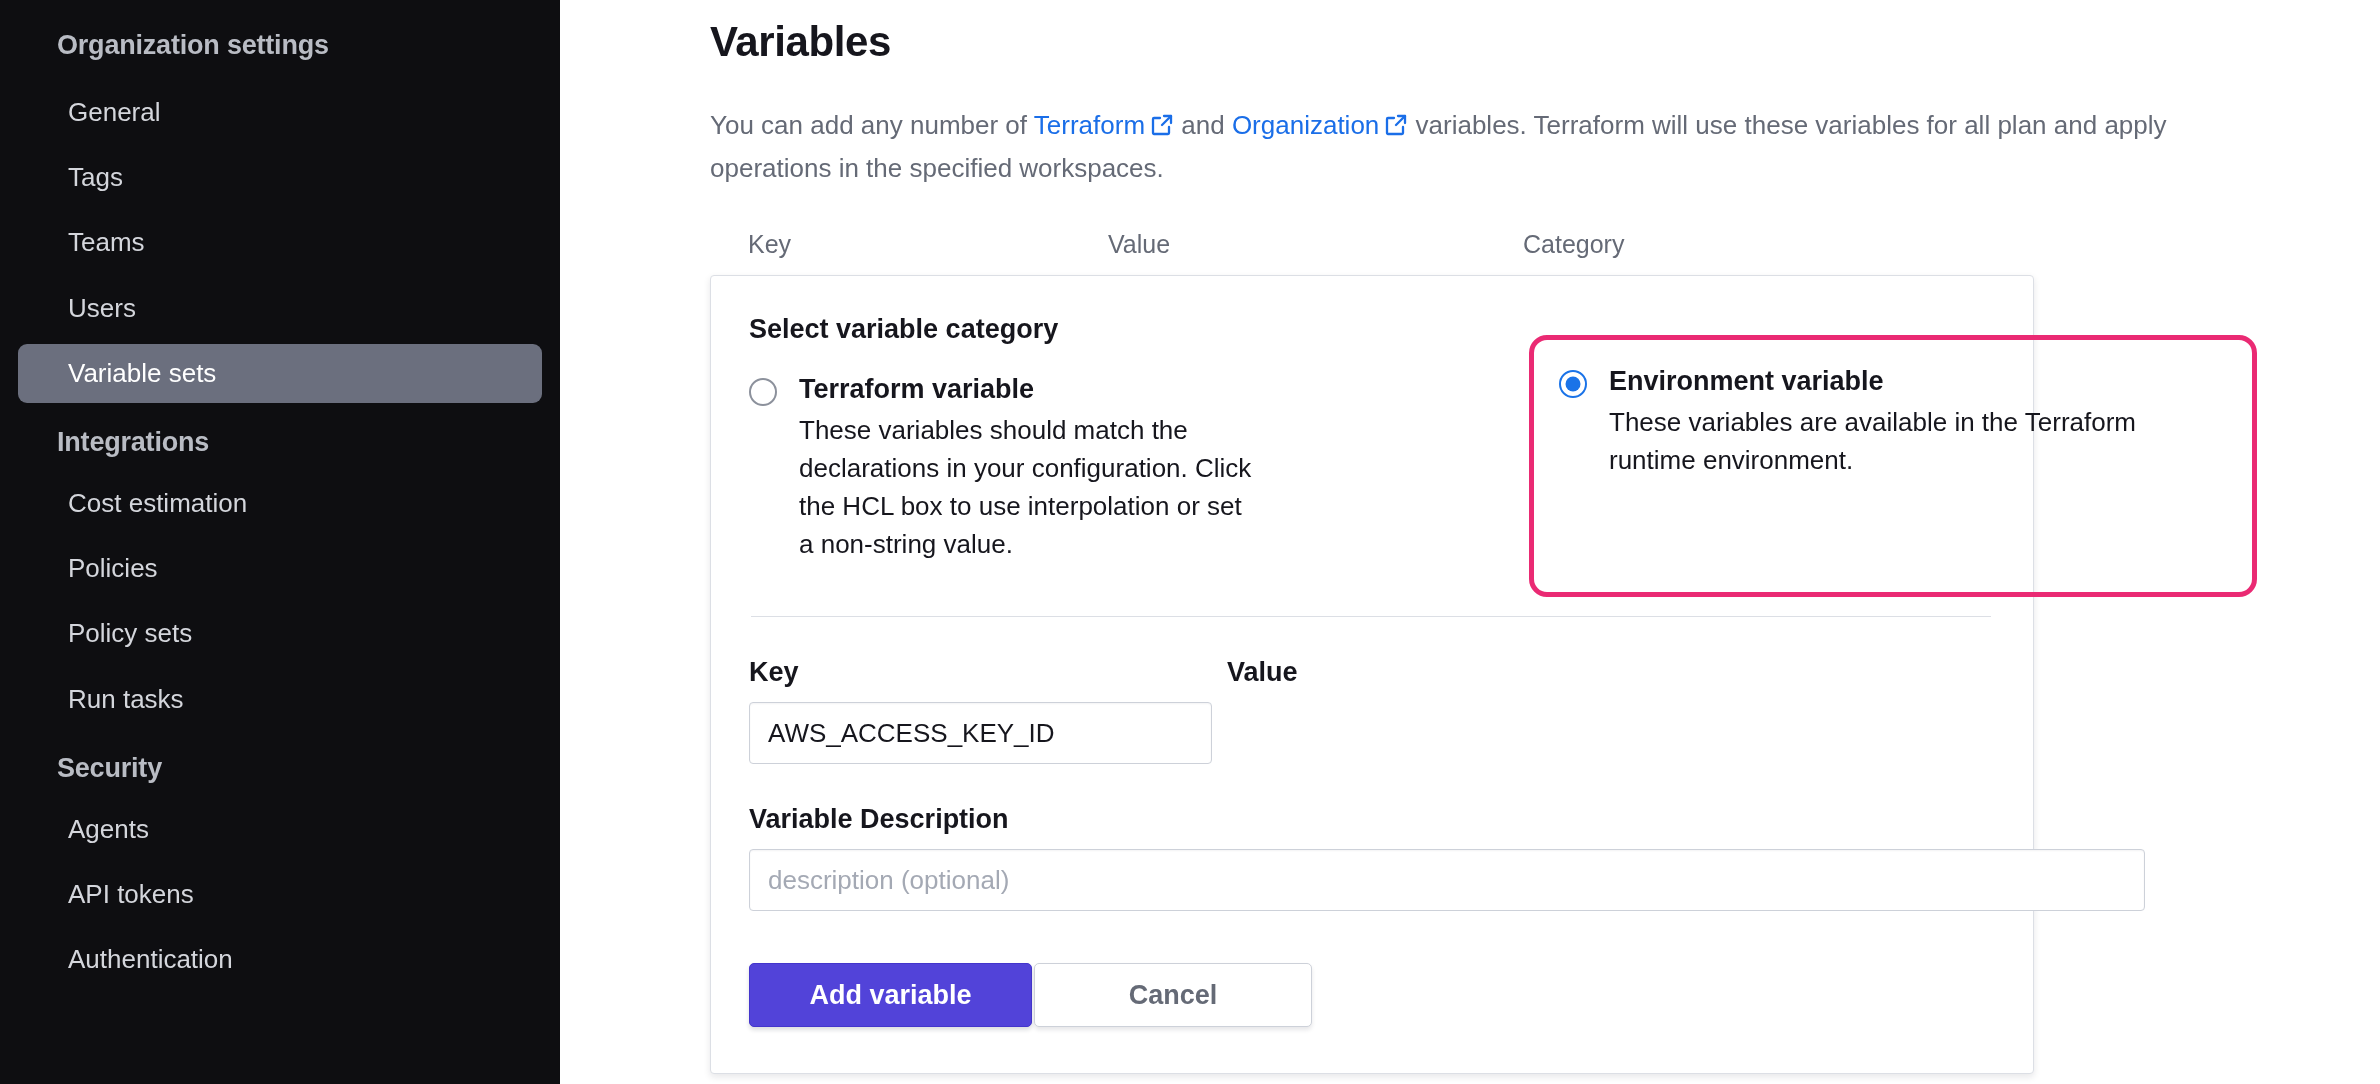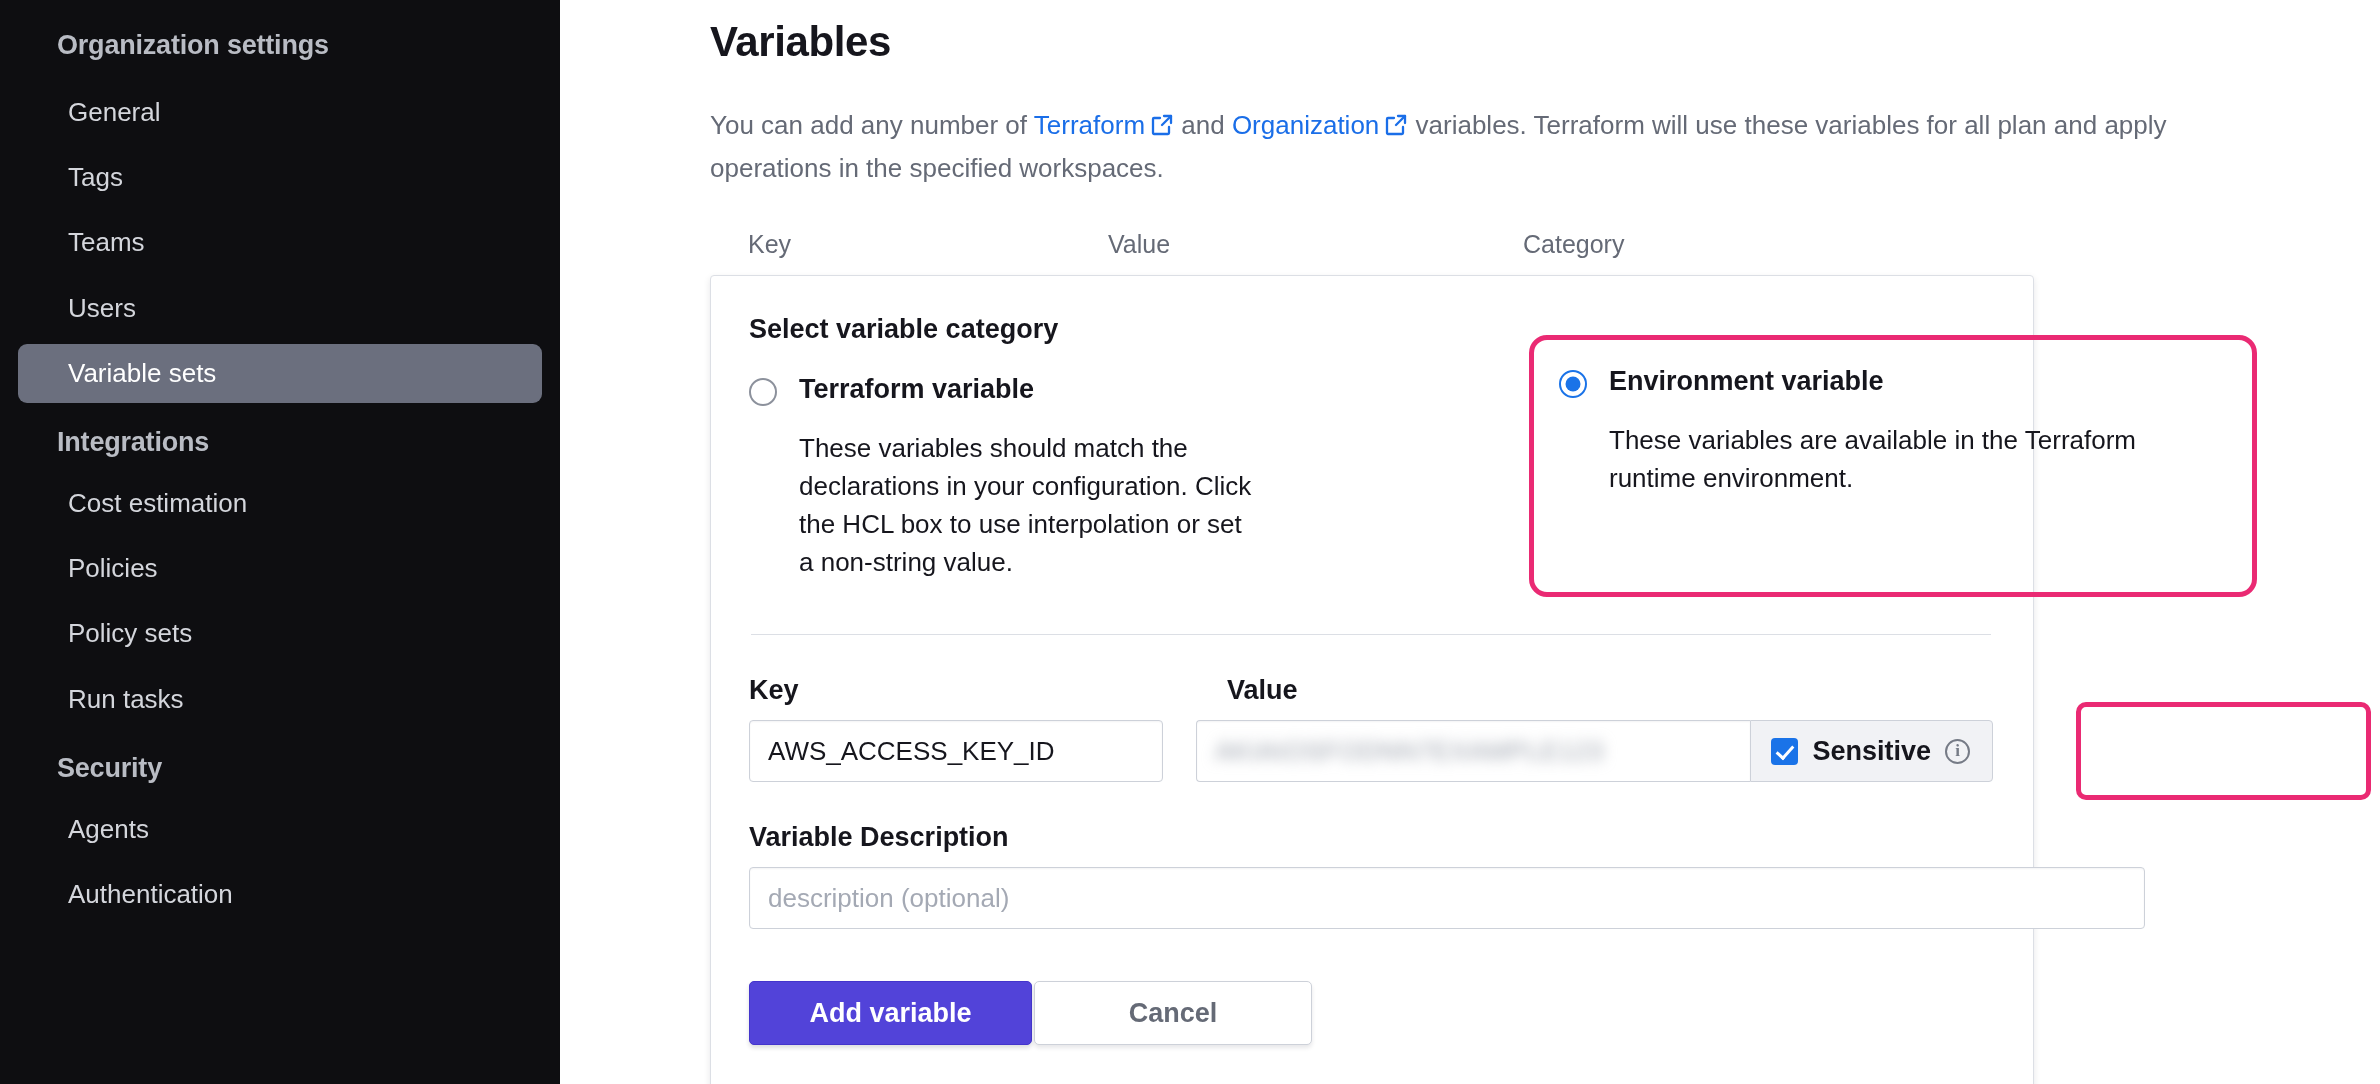--- a/index.html
+++ b/index.html
@@ -147,21 +147,21 @@
     transform: translate(-50%,-50%);
     width: 15px; height: 15px;
     border-radius: 50%;
     background: #1a73e8;
   }
   .opt-title {
     font-size: 27px;
     font-weight: 700;
     color: #16161d;
     line-height: 1.25;
-    margin-bottom: 23px;
+    margin-bottom: 5px;
   }
   .opt-desc {
     font-size: 26px;
     color: #16161d;
     line-height: 1.46;
   }
 
   
   .hl-env {
     position: absolute;
@@ -344,20 +344,21 @@
     <div class="nav-item active">Variable sets</div>
 
     <div class="nav-heading sub">Integrations</div>
     <div class="nav-item">Cost estimation</div>
     <div class="nav-item">Policies</div>
     <div class="nav-item">Policy sets</div>
     <div class="nav-item">Run tasks</div>
 
     <div class="nav-heading sub">Security</div>
     <div class="nav-item">Agents</div>
+    <div class="nav-item">API tokens</div>
     <div class="nav-item">Authentication</div>
   </nav>
 
   <main class="main">
     <div class="main-inner">
 
       <h1 class="page-title">Variables</h1>
 
       <p class="page-desc">
         <span>You can add any number of </span><a href="#">Terraform</a><span class="ext-icon"><svg width="24" height="24" viewBox="0 0 24 24" fill="none" stroke="#1a6ee8" stroke-width="2.3" stroke-linecap="round" stroke-linejoin="round">
@@ -409,31 +410,20 @@
         <div class="field-labels">
           <div class="field-label lbl-key">Key</div>
           <div class="field-label">Value</div>
         </div>
 
         <div class="field-row">
           <div class="inp inp-key">
             <span>AWS_ACCESS_KEY_ID</span>
           </div>
 
-          <div class="val-group">
-            <div class="inp inp-val">
-              <span class="blur-text">AKIAIOSFODNN7EXAMPLE123</span>
-            </div>
-            <div class="sensitive-box">
-              <div class="cbx"></div>
-              <span class="sens-label">Sensitive</span>
-              <span class="info-icon">i</span>
-            </div>
-            <div class="hl-sens"></div>
-          </div>
         </div>
 
         <div class="field-label desc-label">Variable Description</div>
         <div class="inp inp-desc">
           <span>description (optional)</span>
         </div>
 
         <div class="btn-row">
           <div class="btn btn-primary">Add variable</div>
           <div class="btn btn-secondary">Cancel</div>

